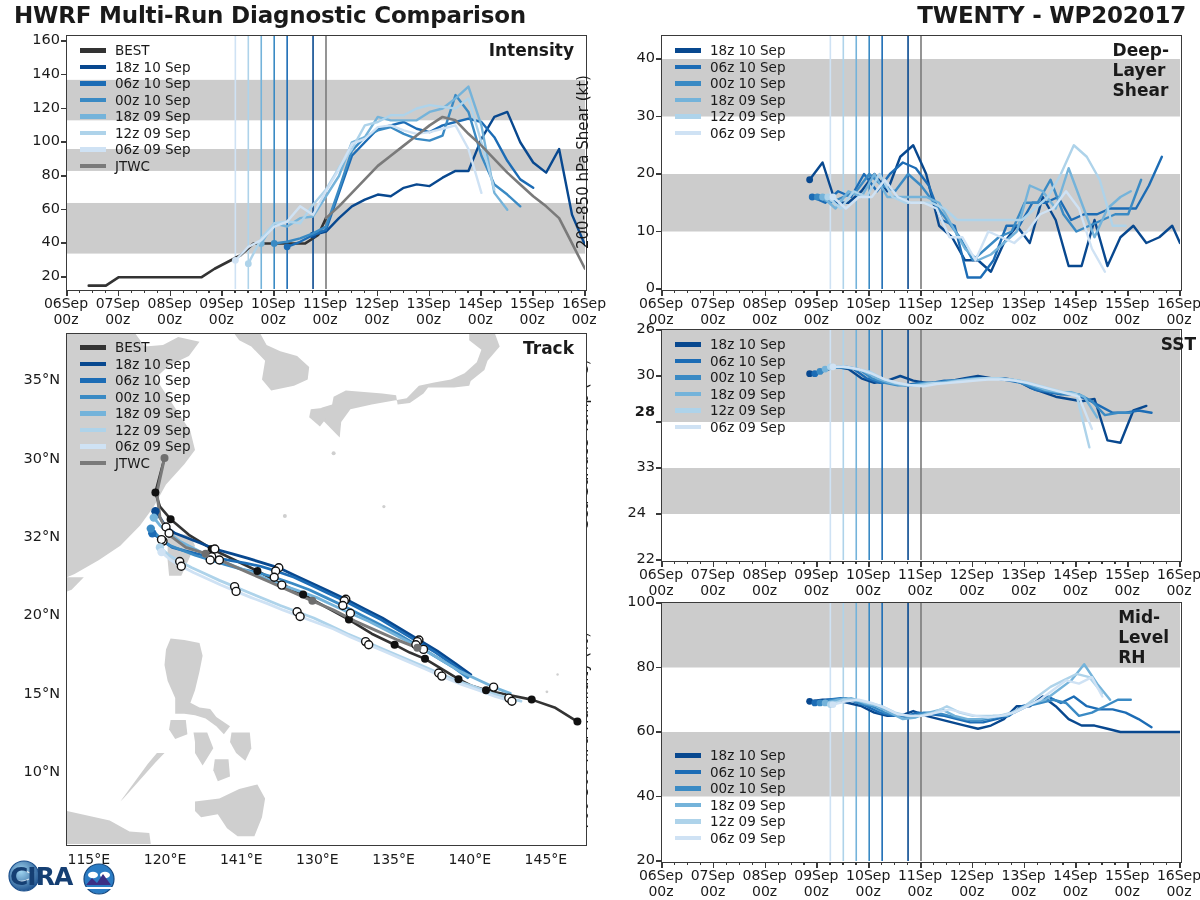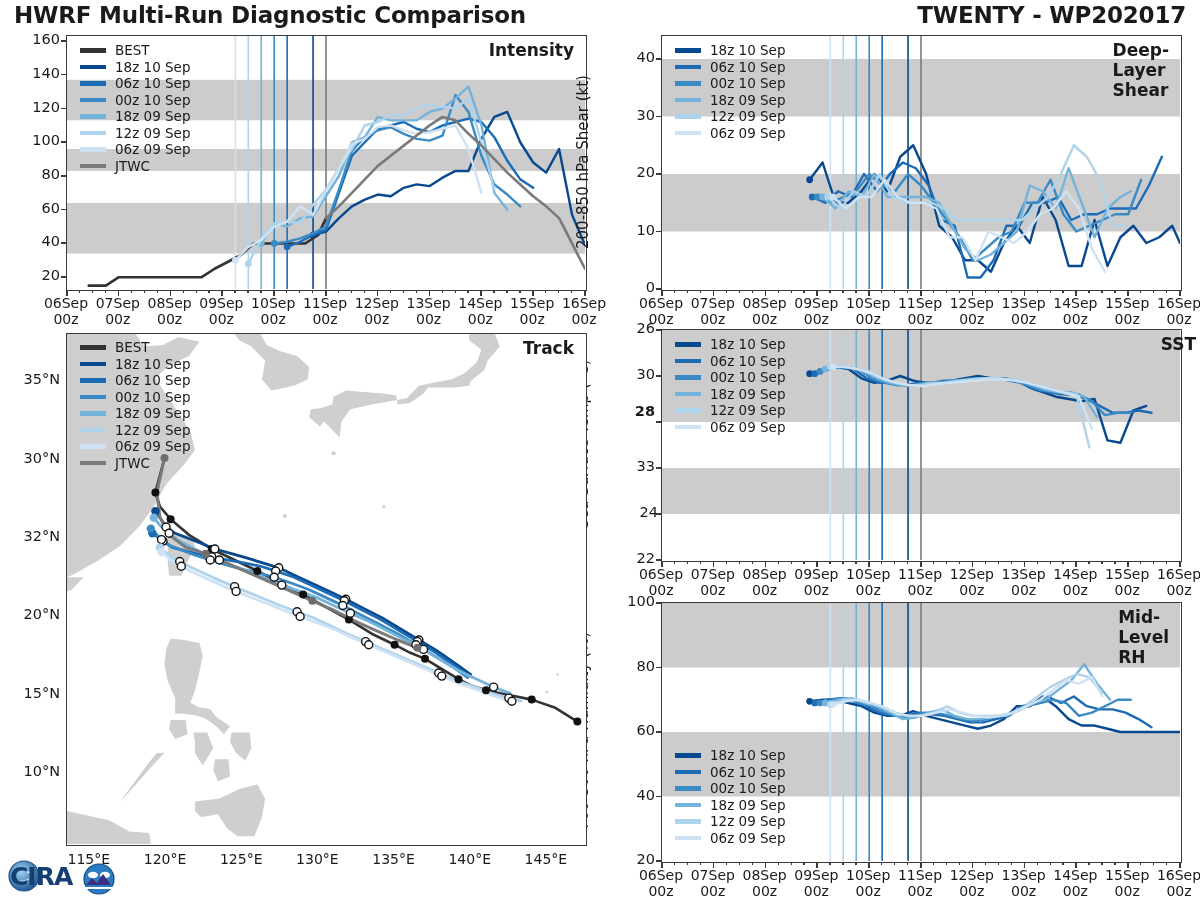--- a/index.html
+++ b/index.html
@@ -301,21 +301,21 @@
         <circle cx="163.17" cy="39.10" r="3.4" fill="#74b3da"></circle>
         <path d="M168.35 36.80 L181.30 36.80 L194.25 39.10 L207.20 41.40 L220.15 48.30 L233.10 52.90 L246.05 55.20 L259.00 55.20 L271.95 52.90 L284.90 52.90 L297.85 50.60 L310.80 49.45 L323.75 48.30 L336.70 48.30 L349.65 49.45 L362.60 51.75 L375.55 55.20 L388.50 58.65 L401.45 62.10 L414.40 64.40 L427.35 117.30 " fill="none" stroke="#aed3ea" stroke-width="2.4" stroke-linejoin="round" stroke-linecap="round"></path>
         <circle cx="168.35" cy="36.80" r="3.4" fill="#aed3ea"></circle>
         <path d="M170.94 36.80 L183.89 36.80 L196.84 39.10 L209.79 43.70 L222.74 49.45 L235.69 52.90 L248.64 55.20 L261.59 56.35 L274.54 54.05 L287.49 52.90 L300.44 51.75 L313.39 50.60 L326.34 49.45 L339.29 49.45 L352.24 50.60 L365.19 52.90 L378.14 56.35 L391.09 59.80 L404.04 63.25 L416.99 66.70 L429.94 98.90 " fill="none" stroke="#cfe2f4" stroke-width="2.4" stroke-linejoin="round" stroke-linecap="round"></path>
         <circle cx="170.94" cy="36.80" r="3.4" fill="#cfe2f4"></circle>
       </svg>
     </div>
     <div class="corner-ttl" style="left: 596px; top: 9px; transform: translateX(-100%);">SST</div>
     <div class="tick" style="left: 9px; width: 46px; top: 225px;">22</div>
     <div style="position: absolute; left: 56px; top: 234px; width: 6px; height: 1.6px; background: rgb(58, 58, 58);"></div>
-    <div class="tick" style="left: 12px; width: 46px; top: 179px; text-align: right;">24</div>
+    <div class="tick" style="left: 0; width: 46px; top: 179px; text-align: right;">24</div>
     <div style="position: absolute; left: 56px; top: 188px; width: 6px; height: 1.6px; background: rgb(58, 58, 58);"></div>
     <div class="tick" style="left: 9px; width: 46px; top: 133px;">33</div>
     <div style="position: absolute; left: 56px; top: 142px; width: 6px; height: 1.6px; background: rgb(58, 58, 58);"></div>
     <div class="tick" style="left: 9px; width: 46px; top: 78px; font-weight: bold;">28</div>
     <div style="position: absolute; left: 56px; top: 96px; width: 6px; height: 1.6px; background: rgb(58, 58, 58);"></div>
     <div class="tick" style="left: 9px; width: 46px; top: 41px;">30</div>
     <div style="position: absolute; left: 56px; top: 50px; width: 6px; height: 1.6px; background: rgb(58, 58, 58);"></div>
     <div class="tick" style="left: 9px; width: 46px; top: -5px;">26</div>
     <div style="position: absolute; left: 56px; top: 4px; width: 6px; height: 1.6px; background: rgb(58, 58, 58);"></div>
     <div class="xtick" style="left: 27px; width: 68px; top: 241px;">06Sep<br>00z</div>
@@ -608,21 +608,21 @@
     </div>
     <div class="corner-ttl" style="left: 574px; top: 13px; transform: translateX(-100%);">Track</div>
     <div class="tick" style="left: 4px; width: 56px; top: 438.385px;">10°N</div>
     <div class="tick" style="left: 4px; width: 56px; top: 359.923px;">15°N</div>
     <div class="tick" style="left: 4px; width: 56px; top: 281.462px;">20°N</div>
     <div class="tick" style="left: 4px; width: 56px; top: 203px;">32°N</div>
     <div class="tick" style="left: 4px; width: 56px; top: 124.538px;">30°N</div>
     <div class="tick" style="left: 4px; width: 56px; top: 46.0769px;">35°N</div>
     <div class="xtick" style="left: 48.8529px; width: 80px; top: 526px;">115°E</div>
     <div class="xtick" style="left: 125.029px; width: 80px; top: 526px;">120°E</div>
-    <div class="xtick" style="left: 201.206px; width: 80px; top: 526px;">125°E</div>
+    <div class="xtick" style="left: 201.206px; width: 80px; top: 526px;">141°E</div>
     <div class="xtick" style="left: 277.382px; width: 80px; top: 526px;">130°E</div>
     <div class="xtick" style="left: 353.559px; width: 80px; top: 526px;">135°E</div>
     <div class="xtick" style="left: 429.735px; width: 80px; top: 526px;">140°E</div>
     <div class="xtick" style="left: 505.912px; width: 80px; top: 526px;">145°E</div>
     <div class="legend" style="left: 80px; top: 14px;">
       <div class="row">
         <span class="sw" style="background: rgb(51, 51, 51);"></span>
         <span class="lb">BEST</span>
       </div>
       <div class="row">

